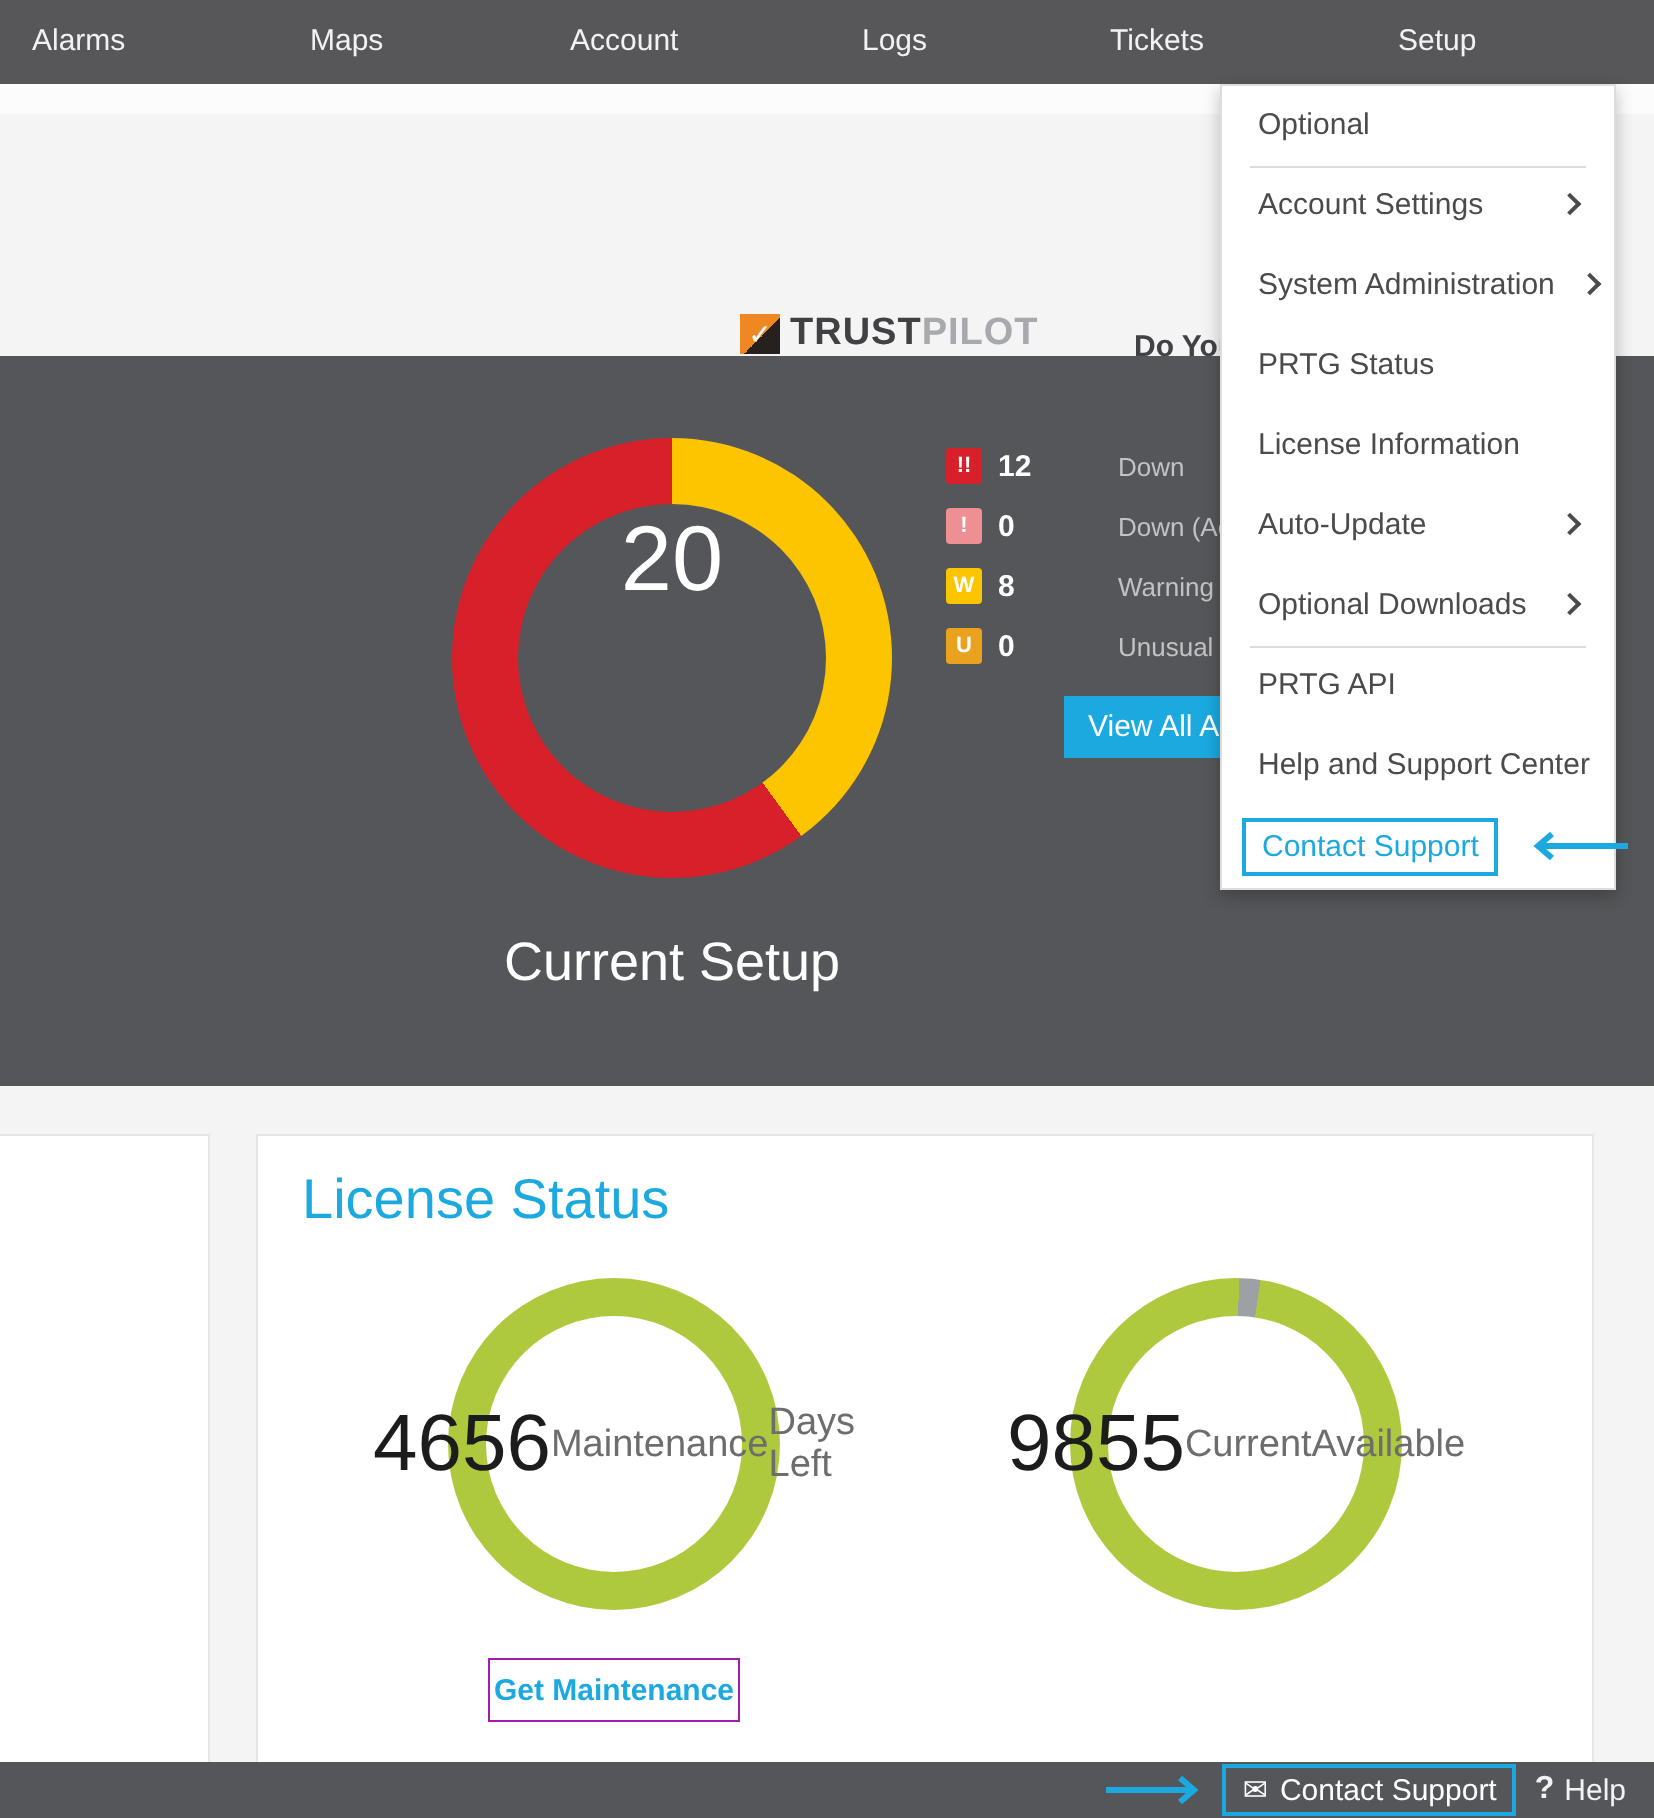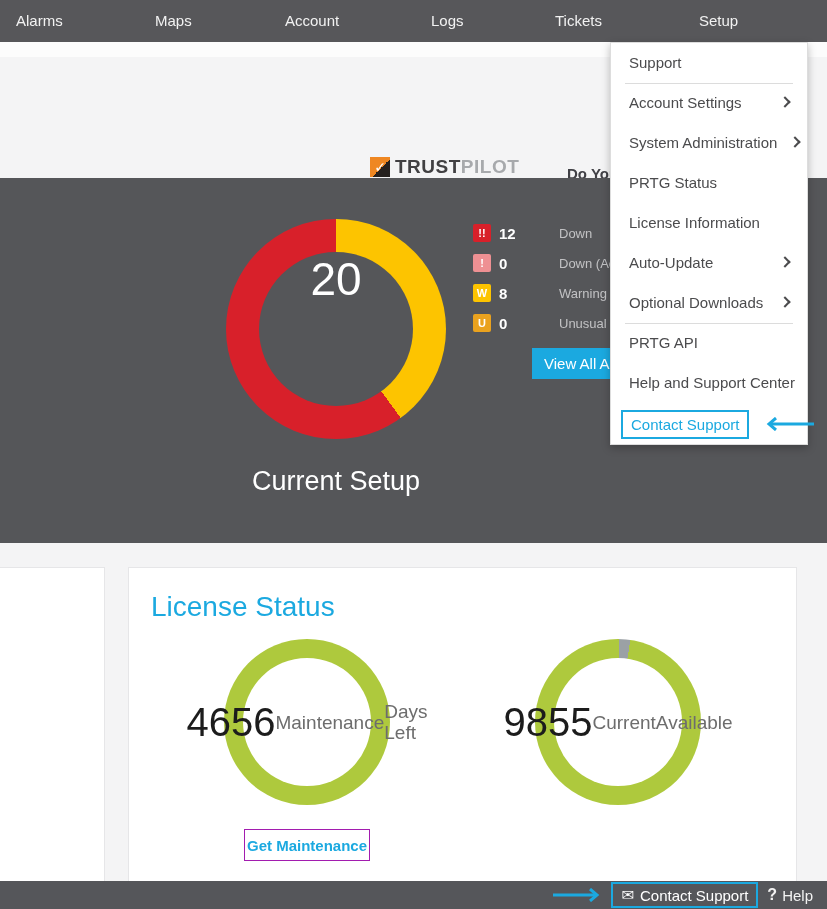--- a/index.html
+++ b/index.html
@@ -82,21 +82,21 @@
     position:absolute; left:532px; top:170px; width:112px; height:31px;
     background:#1ba9e0; color:#fff; border:none; font-size:15px;
     font-family:inherit; line-height:31px; text-align:left; padding:0 0 0 12px;
     cursor:pointer; white-space:nowrap; overflow:hidden;
   }
 
   
   .card { position:absolute; background:#fff; border:1px solid #e6e6e8; }
   .card-left { left:-6px; top:567px; width:111px; height:342px; }
   .card-main { left:128px; top:567px; width:669px; height:342px; }
-  .card-title { position:absolute; left:22px; top:23px; font-size:28px; color:#1ba9e0; }
+  .card-title { position:absolute; left:22px; top:16px; font-size:28px; color:#1ba9e0; }
 
   .gauge { position:absolute; width:166px; height:166px; border-radius:50%; top:71px; }
   .gauge.g1 { left:95px;  background:#aec93d; }
   .gauge.g2 { left:406px;
     background: conic-gradient(#aec93d 0deg 1deg, #9ba1a5 1deg 8.5deg, #aec93d 8.5deg 360deg); }
   .gauge .ghole {
     position:absolute; left:19px; top:19px; width:128px; height:128px; border-radius:50%;
     background:#fff; display:flex; flex-direction:row; align-items:center; justify-content:center;
   }
   .gauge .gvalue { font-size:40px; color:#1c1c1c; line-height:42px; }
@@ -236,21 +236,21 @@
       <div class="gvalue">9855</div>
       <div class="glabel">Current</div>
       <div class="glabel">Available</div>
     </div>
   </div>
 
   <button class="card-btn btn-maint">Get Maintenance</button>
 </div>
 
 <div class="dropdown">
-  <div class="menu-item">Support</div>
+  <div class="menu-item">Optional</div>
   <div class="menu-divider md-1"></div>
   <div class="menu-item">
     <span>Account Settings</span>
     <span class="chev"></span>
   </div>
   <div class="menu-item tight">
     <span>System Administration</span>
     <span class="chev"></span>
   </div>
   <div class="menu-item">PRTG Status</div>

